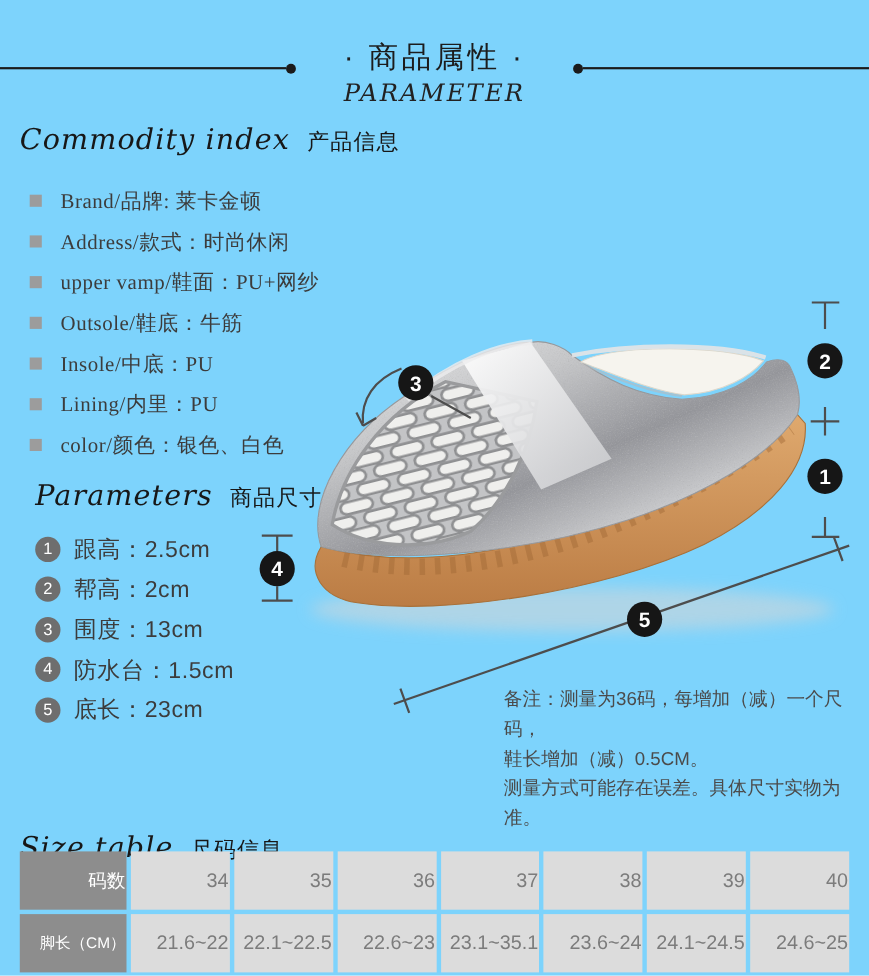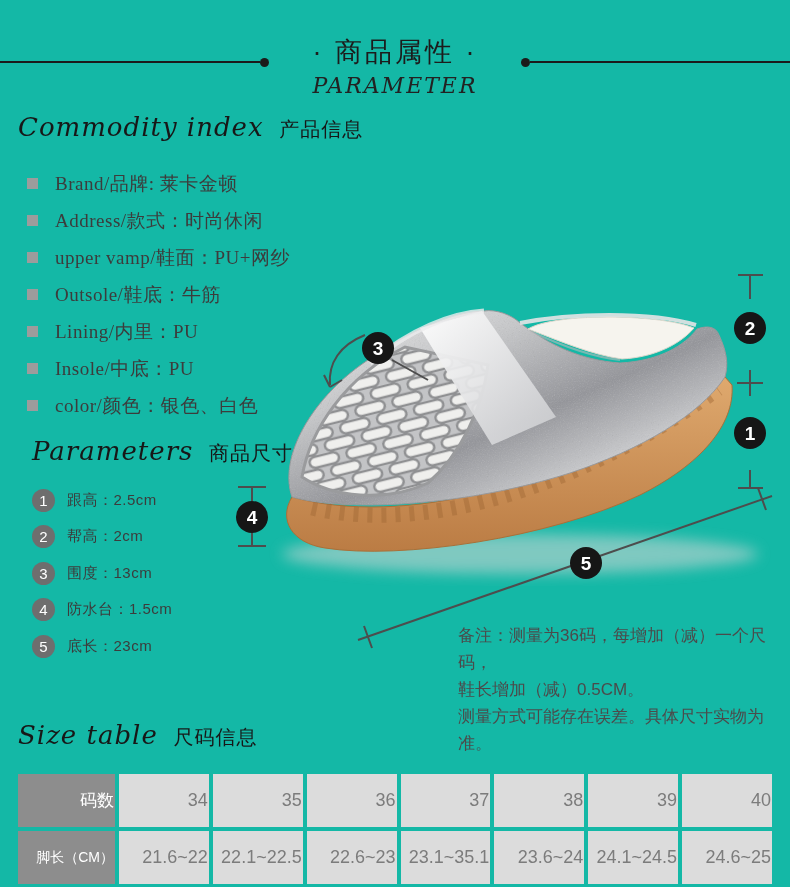--- a/index.html
+++ b/index.html
@@ -1,16 +1,16 @@
 <!DOCTYPE html>
 <html style="--accent-black: #1b1b1b; --circle-gray: #6e6e6e; --bullet-gray: #9c9c9c; --table-header-bg: #8d8d8d; --table-header-text: #ffffff; --table-cell-bg: #dcdcdc; --table-cell-text: #7c7c7c; --sole-tan: #c8905a; --silver: #c7c8ca;"><head>
 <meta charset="utf-8">
 <style>
   html,body{margin:0;padding:0;background:#fff;}
-  .page{position:relative;width:790px;height:887px;background:#14b8a6;overflow:hidden;
+  .page{position:relative;width:790px;height:887px;background:#7dd3fc;overflow:hidden;
         font-family:"Liberation Sans",sans-serif;color:#333;}
   
   .hdr{position:absolute;top:0;left:0;width:790px;height:100px;text-align:center;}
   .hdr-line{position:absolute;top:61px;height:2px;background:var(--accent-black,#1b1b1b);}
   .hdr-line.left{left:0;width:260px;}
   .hdr-line.right{right:0;width:260px;}
   .hdr-line.left::after,.hdr-line.right::before{content:'';position:absolute;top:-3.5px;width:9px;height:9px;
         border-radius:50%;background:var(--accent-black,#1b1b1b);}
   .hdr-line.left::after{right:-9px;}
   .hdr-line.right::before{left:-9px;}
@@ -27,28 +27,28 @@
   .attrs{list-style:none;margin:22px 0 0 0;padding:0;font-family:Liberation Serif, serif;}
   .attrs li{display:flex;align-items:center;height:37px;}
   .sq{width:11px;height:11px;background:var(--bullet-gray,#9c9c9c);margin:0 17px 0 9px;flex:none;}
   .attr-text{font-size:19px;color:#3c3c3c;letter-spacing:.5px;}
   
   #sec-params{position:absolute;top:436px;left:32px;}
   .params{list-style:none;margin:15px 0 0 0;padding:0;}
   .params li{display:flex;align-items:center;height:36.5px;}
   .numcirc{width:23px;height:23px;border-radius:50%;background:var(--circle-gray,#6e6e6e);
         color:#fff;font-size:15px;line-height:23px;text-align:center;margin-right:12px;flex:none;}
-  .ptext{font-size:15px;color:#3c3c3c;letter-spacing:.5px;}
+  .ptext{font-size:21px;color:#3c3c3c;letter-spacing:.5px;}
   
   #figure{position:absolute;left:220px;top:265px;width:570px;height:400px;}
   #figure svg{display:block;width:100%;height:100%;}
   .note{position:absolute;left:458px;top:622px;width:332px;font-size:17px;
         line-height:27px;color:#4b4b4b;}
   
-  #sec-size{position:absolute;top:720px;left:18px;}
+  #sec-size{position:absolute;top:756px;left:18px;}
   .size-table{position:absolute;left:14px;top:770px;width:762px;border-collapse:separate;
         border-spacing:4px;table-layout:fixed;}
   .size-table td{height:51px;text-align:right;vertical-align:middle;
         background:var(--table-cell-bg,#dcdcdc);color:var(--table-cell-text,#7c7c7c);font-size:18px;margin-top:12px;}
   .size-table td.th{background:var(--table-header-bg,#8d8d8d);color:var(--table-header-text,#fff);font-size:17px;}
   .size-table td.th.small{font-size:14px;}
 </style>
 </head>
 <body>
 
@@ -78,25 +78,25 @@
       <li>
           <span class="sq"></span>
           <span class="attr-text">upper vamp/鞋面：PU+网纱</span>
         </li>
       <li>
           <span class="sq"></span>
           <span class="attr-text">Outsole/鞋底：牛筋</span>
         </li>
       <li>
           <span class="sq"></span>
+          <span class="attr-text">Insole/中底：PU</span>
+        </li>
+      <li>
+          <span class="sq"></span>
           <span class="attr-text">Lining/内里：PU</span>
-        </li>
-      <li>
-          <span class="sq"></span>
-          <span class="attr-text">Insole/中底：PU</span>
         </li>
       <li>
           <span class="sq"></span>
           <span class="attr-text">color/颜色：银色、白色</span>
         </li>
     </ul>
   </div>
 
   <div id="sec-params">
     <h2 class="fancy">

